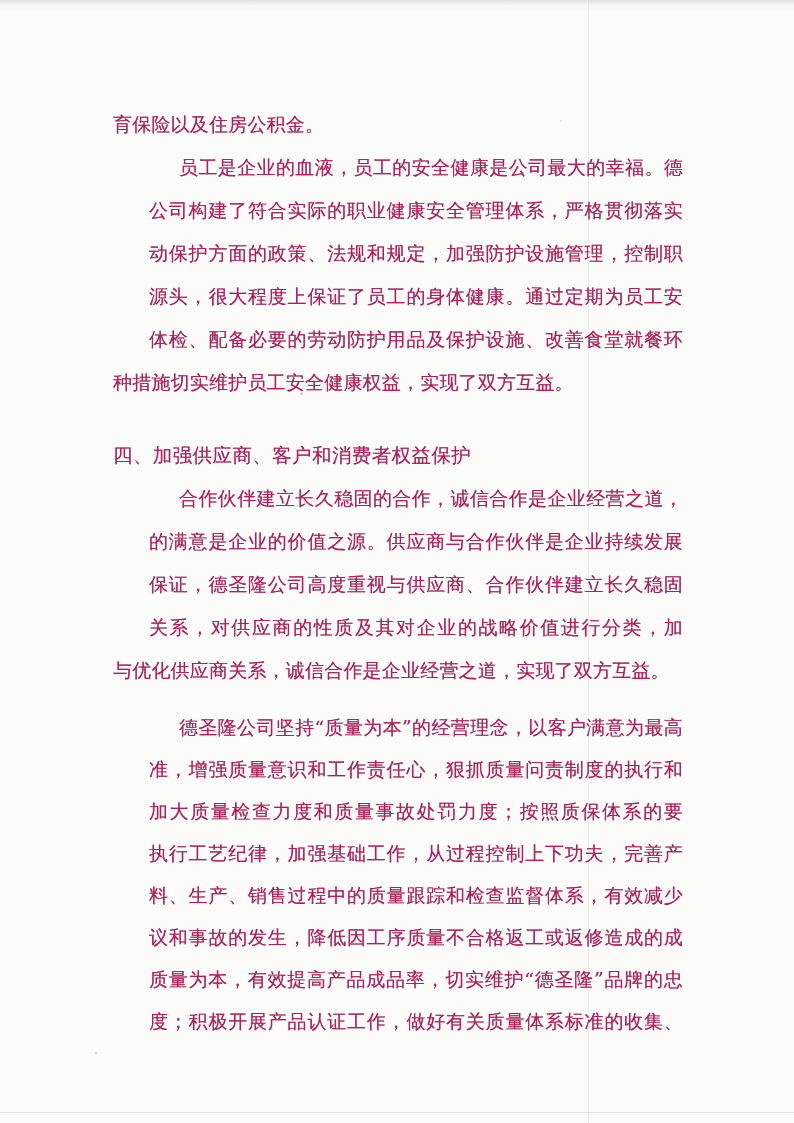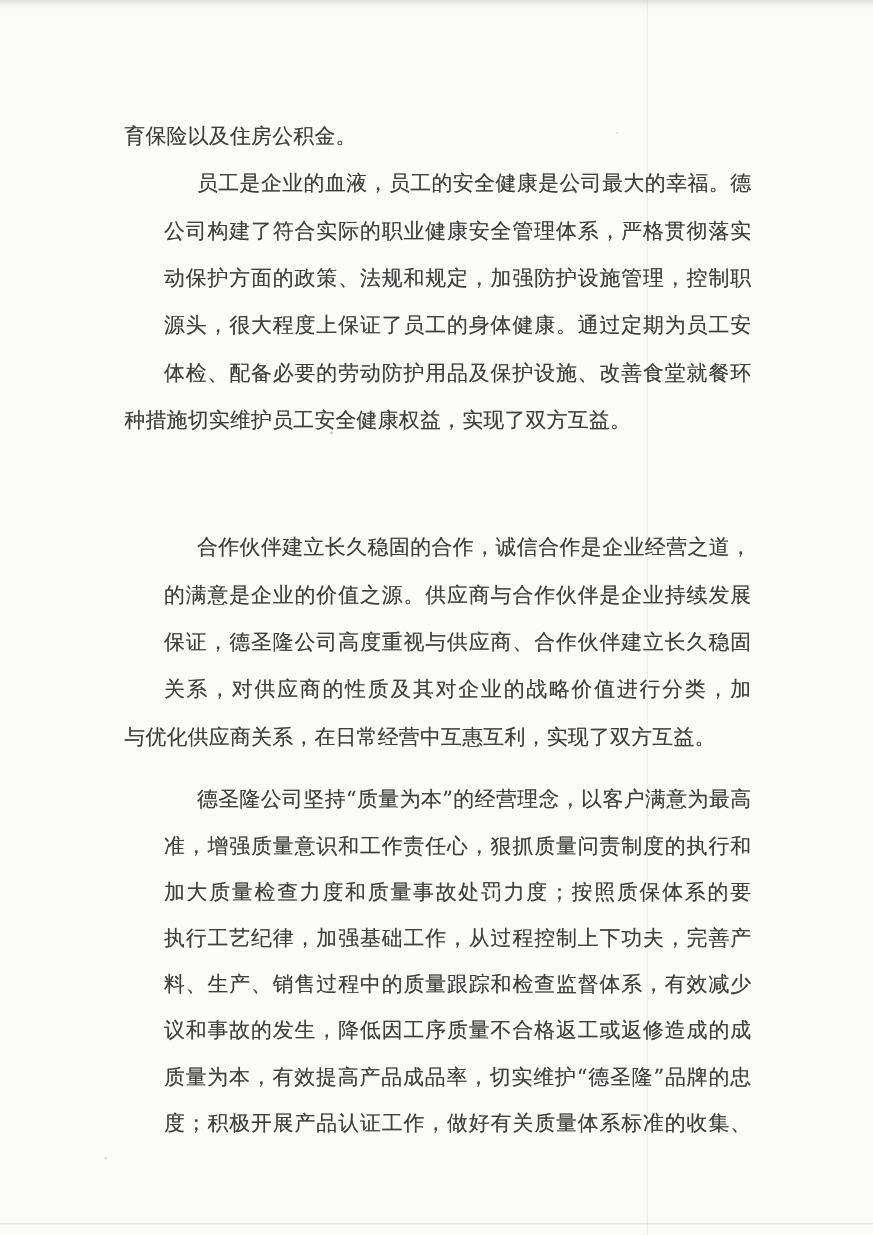--- a/index.html
+++ b/index.html
@@ -7,21 +7,21 @@
     padding: 0;
     background: #ffffff;
   }
   .page {
     position: relative;
     width: 794px;
     height: 1123px;
     background: #fbfbfa;
     overflow: hidden;
     font-family: "DejaVu Serif", "Liberation Serif", serif;
-    color: #404040;
+    color: #be185d;
   }
   
   .edge-top {
     position: absolute;
     left: 0; top: 0;
     width: 100%; height: 12px;
     background: linear-gradient(to bottom, rgba(190,190,184,0.45), rgba(225,225,220,0.18) 45%, rgba(240,240,236,0));
     pointer-events: none;
   }
   .edge-bottom {
@@ -106,27 +106,30 @@
 
   <div class="block b2">
     <div class="line j indent">员工是企业的血液，员工的安全健康是公司最大的幸福。德圣隆</div>
     <div class="line j">公司构建了符合实际的职业健康安全管理体系，严格贯彻落实有关劳</div>
     <div class="line j">动保护方面的政策、法规和规定，加强防护设施管理，控制职业危害</div>
     <div class="line j">源头，很大程度上保证了员工的身体健康。通过定期为员工安排健康</div>
     <div class="line j">体检、配备必要的劳动防护用品及保护设施、改善食堂就餐环境等多</div>
     <div class="line">种措施切实维护员工安全健康权益，实现了双方互益。</div>
   </div>
 
+  <div class="block bh">
+    <div class="heading-line">四、加强供应商、客户和消费者权益保护</div>
+  </div>
 
   <div class="block b3">
     <div class="line j indent">合作伙伴建立长久稳固的合作，诚信合作是企业经营之道，客户</div>
     <div class="line j">的满意是企业的价值之源。供应商与合作伙伴是企业持续发展的重要</div>
     <div class="line j">保证，德圣隆公司高度重视与供应商、合作伙伴建立长久稳固的合作</div>
     <div class="line j">关系，对供应商的性质及其对企业的战略价值进行分类，加强、扩展</div>
-    <div class="line">与优化供应商关系，在日常经营中互惠互利，实现了双方互益。</div>
+    <div class="line">与优化供应商关系，诚信合作是企业经营之道，实现了双方互益。</div>
   </div>
 
   <div class="block b4 tight">
     <div class="line j indent">德圣隆公司坚持“质量为本”的经营理念，以客户满意为最高标</div>
     <div class="line j">准，增强质量意识和工作责任心，狠抓质量问责制度的执行和落实，</div>
     <div class="line j">加大质量检查力度和质量事故处罚力度；按照质保体系的要求，严格</div>
     <div class="line j">执行工艺纪律，加强基础工作，从过程控制上下功夫，完善产品在投</div>
     <div class="line j">料、生产、销售过程中的质量跟踪和检查监督体系，有效减少质量异</div>
     <div class="line j">议和事故的发生，降低因工序质量不合格返工或返修造成的成本增加</div>
     <div class="line j">质量为本，有效提高产品成品率，切实维护“德圣隆”品牌的忠诚</div>

